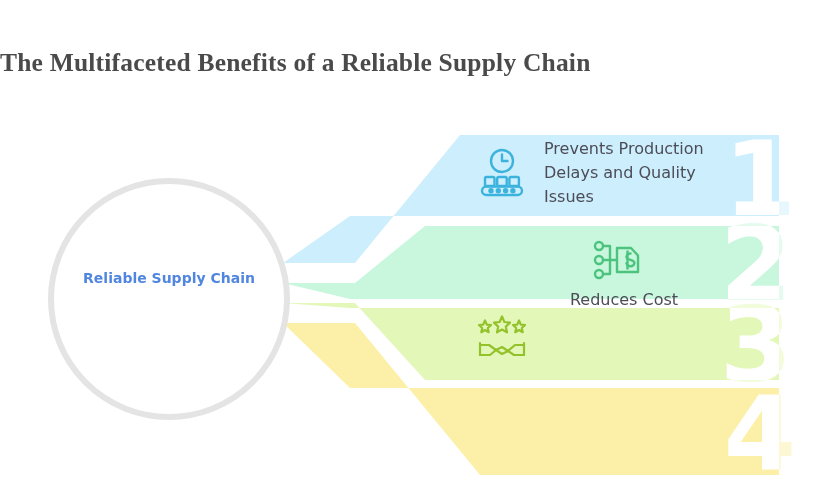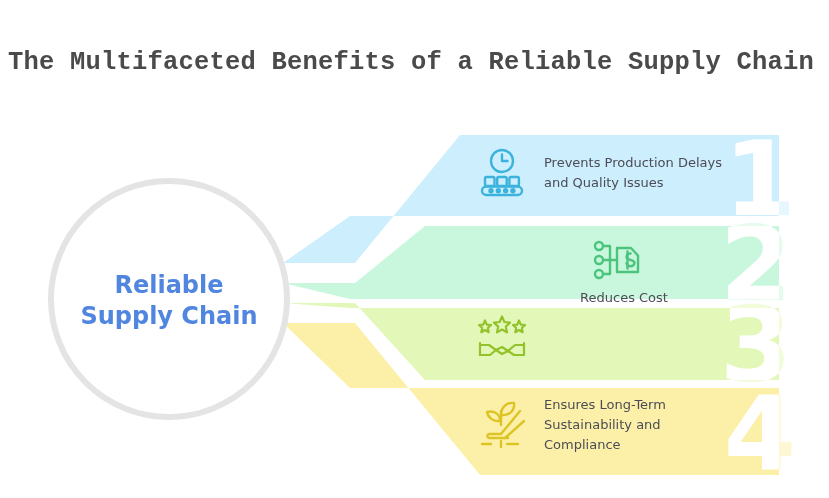--- a/index.html
+++ b/index.html
@@ -23,22 +23,21 @@
     height: 498px;
     background: #ffffff;
   }
 
   
   .title {
     position: absolute;
     left: 0;
     top: 48px;
     width: 822px;
-    text-align: center;
-    font-family: Liberation Mono, monospace;
+    font-family: Liberation Serif, serif;
     font-size: 25.5px;
     font-weight: bold;
     letter-spacing: 0.2px;
     color: #4a4a4a;
     white-space: nowrap;
   }
 
   
   .circle-wrap {
     position: absolute;
@@ -57,21 +56,21 @@
     background: #ffffff;
     box-sizing: content-box;
   }
   .circle-label {
     position: absolute;
     left: 26px;
     top: 92px;
     width: 190px;
     text-align: center;
     font-family: "DejaVu Sans", sans-serif;
-    font-size: 24px;
+    font-size: 14px;
     font-weight: bold;
     line-height: 1.28;
     color: #5186e0;
   }
 
   
   #ribbons {
     position: absolute;
     left: 0; top: 0;
     width: 829px;
@@ -86,21 +85,21 @@
   }
   .band-icon {
     width: 56px;
     height: 56px;
     flex: 0 0 56px;
     margin-right: 14px;
     display: block;
   }
   .band-text {
     font-family: "DejaVu Sans", sans-serif;
-    font-size: 13px;
+    font-size: 16px;
     line-height: 1.52;
     color: #4c4c57;
     max-width: 178px;
   }
 
   #band-content-1 { left: 474px; top: 142px; width: 300px; height: 62px; }
   #band-content-2 { left: 474px; top: 232px; width: 300px; height: 56px; flex-direction: column; }
   #band-content-3 { left: 474px; top: 308px; width: 300px; height: 62px; }
   #band-content-4 { left: 474px; top: 394px; width: 300px; height: 62px; }
 </style>
@@ -212,30 +211,14 @@
         <path d="M6 32 L6 44"></path>
         <path d="M50 32 L50 44"></path>
         <path d="M6 34 L15 34 L22 39 L28 36 L34 40 L41 34 L50 34"></path>
         <path d="M6 44 L16 44 L22 39"></path>
         <path d="M50 44 L40 44 L34 40"></path>
         <path d="M22 39 L28 43 L34 40"></path>
       </g>
     </svg>
   </div>
 
-  <div class="band-content" id="band-content-4">
-    <svg class="band-icon" viewBox="0 0 56 56">
-      <g fill="none" stroke="#dcc425" stroke-width="2.4" stroke-linecap="round" stroke-linejoin="round">
-        <path d="M27 28 L27 14"></path>
-        <path d="M27 18 C27 10 33 5 40 6 C41 13 36 19 27 18 Z"></path>
-        <path d="M26 24 C20 25 14 21 13 15 C20 13 26 17 26 24 Z"></path>
-        <path d="M46 14 L27 37"></path>
-        <path d="M50 24 L31 41"></path>
-        <path d="M27 37 L16 37 C13 37 12 41 16 41 L34 41"></path>
-        <path d="M8 47 L17 47"></path>
-        <path d="M27 44 L27 50"></path>
-        <path d="M33 47 L44 47"></path>
-      </g>
-    </svg>
-    <div class="band-text">Ensures Long-Term Sustainability and Compliance</div>
-  </div>
 
 </div>
 
 </body></html>

